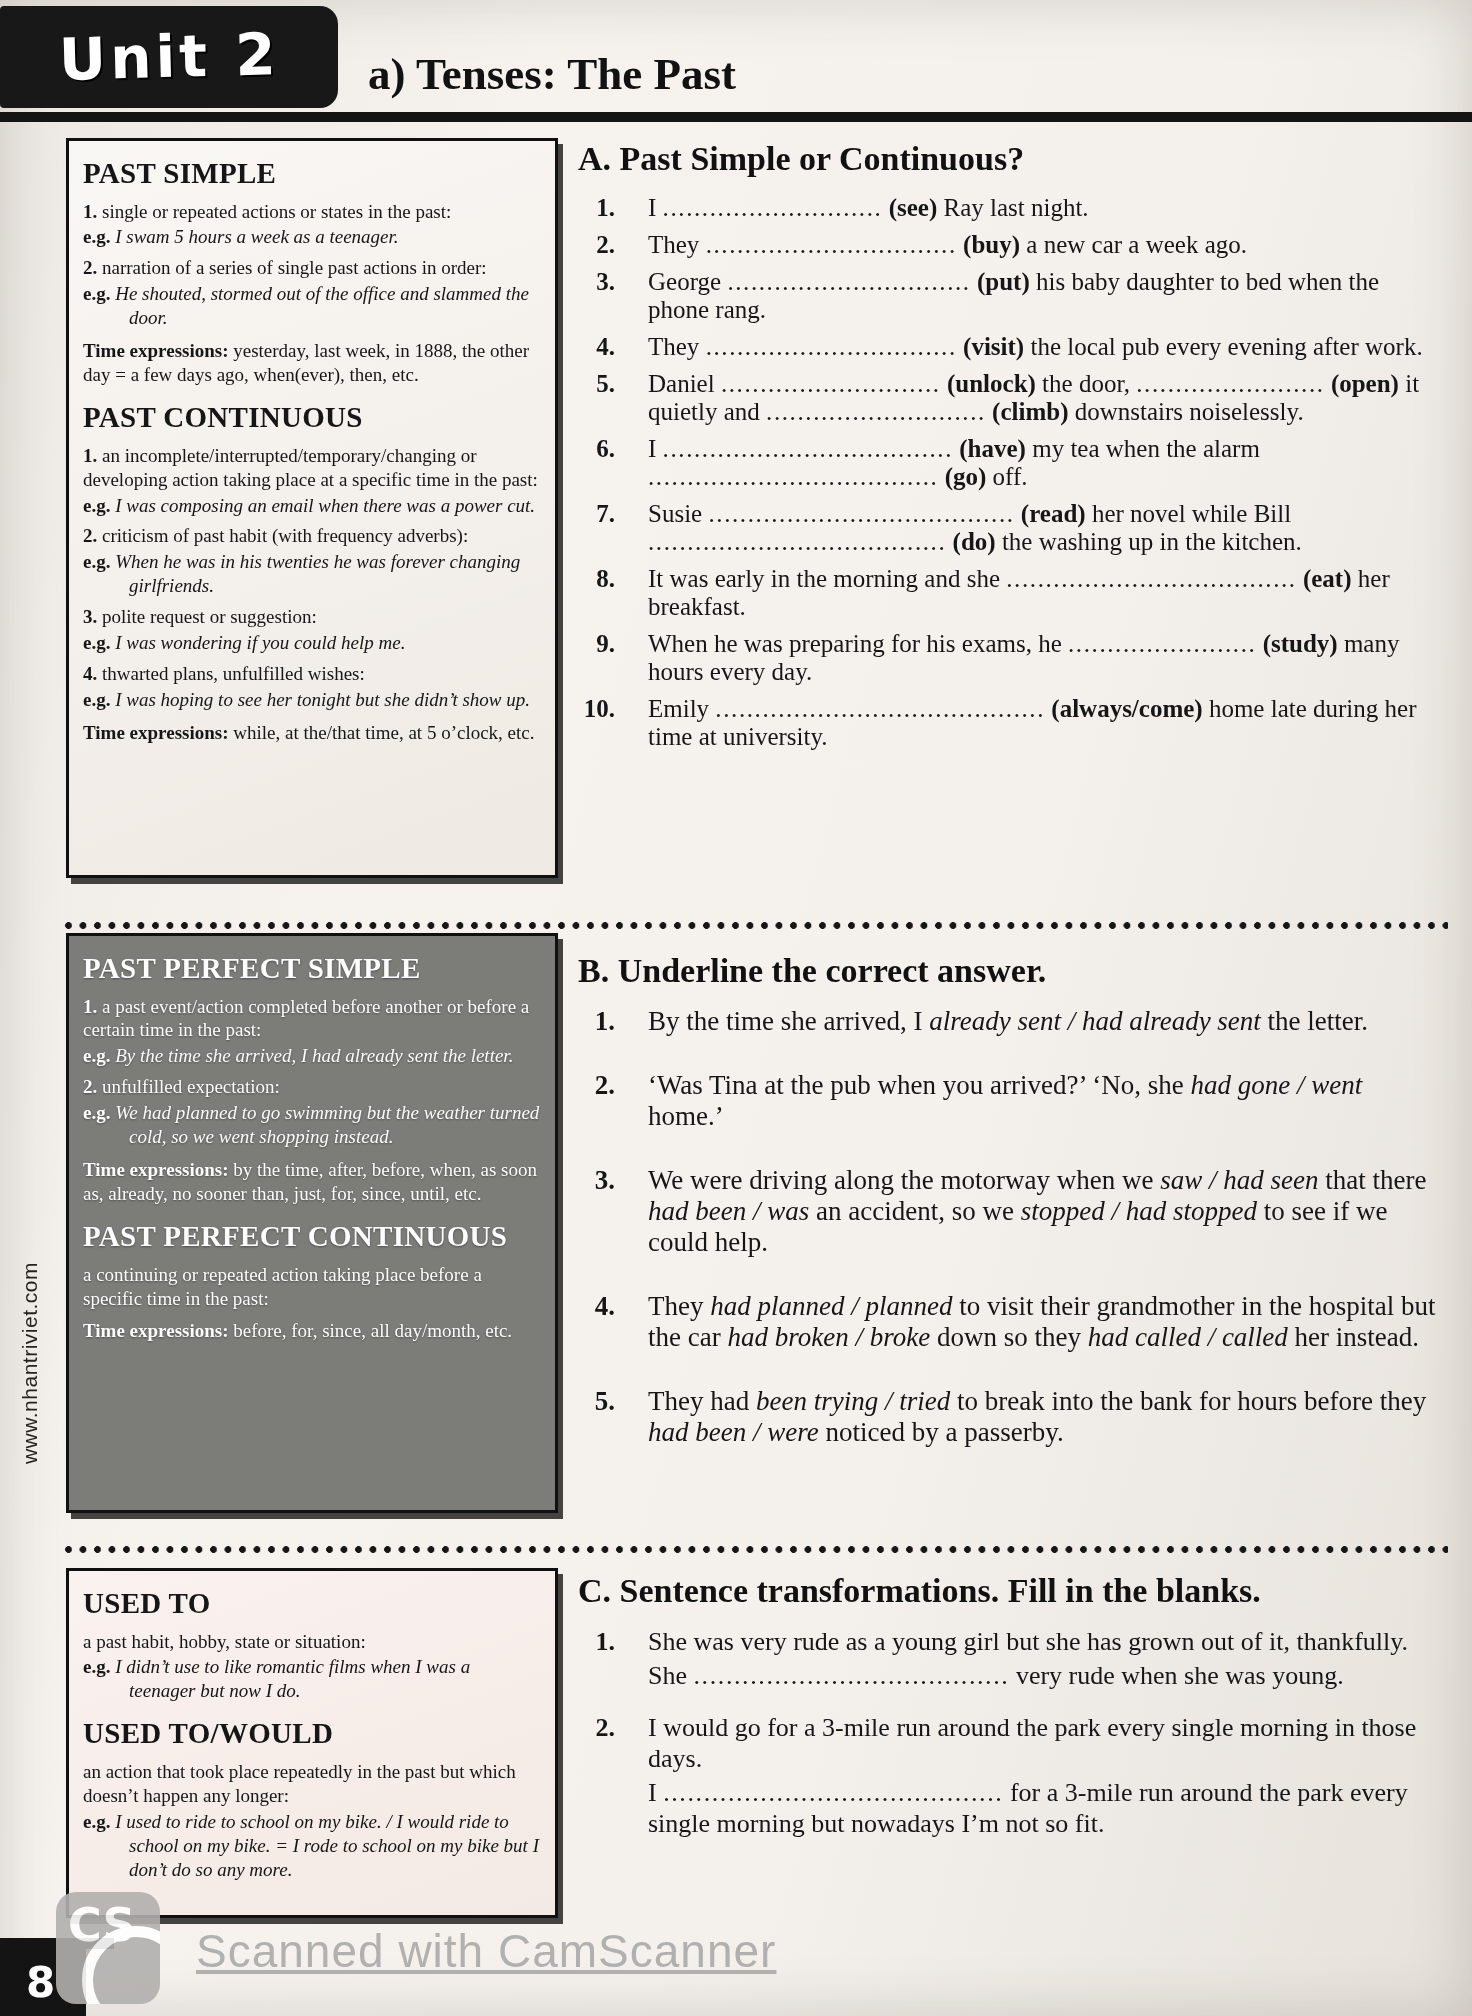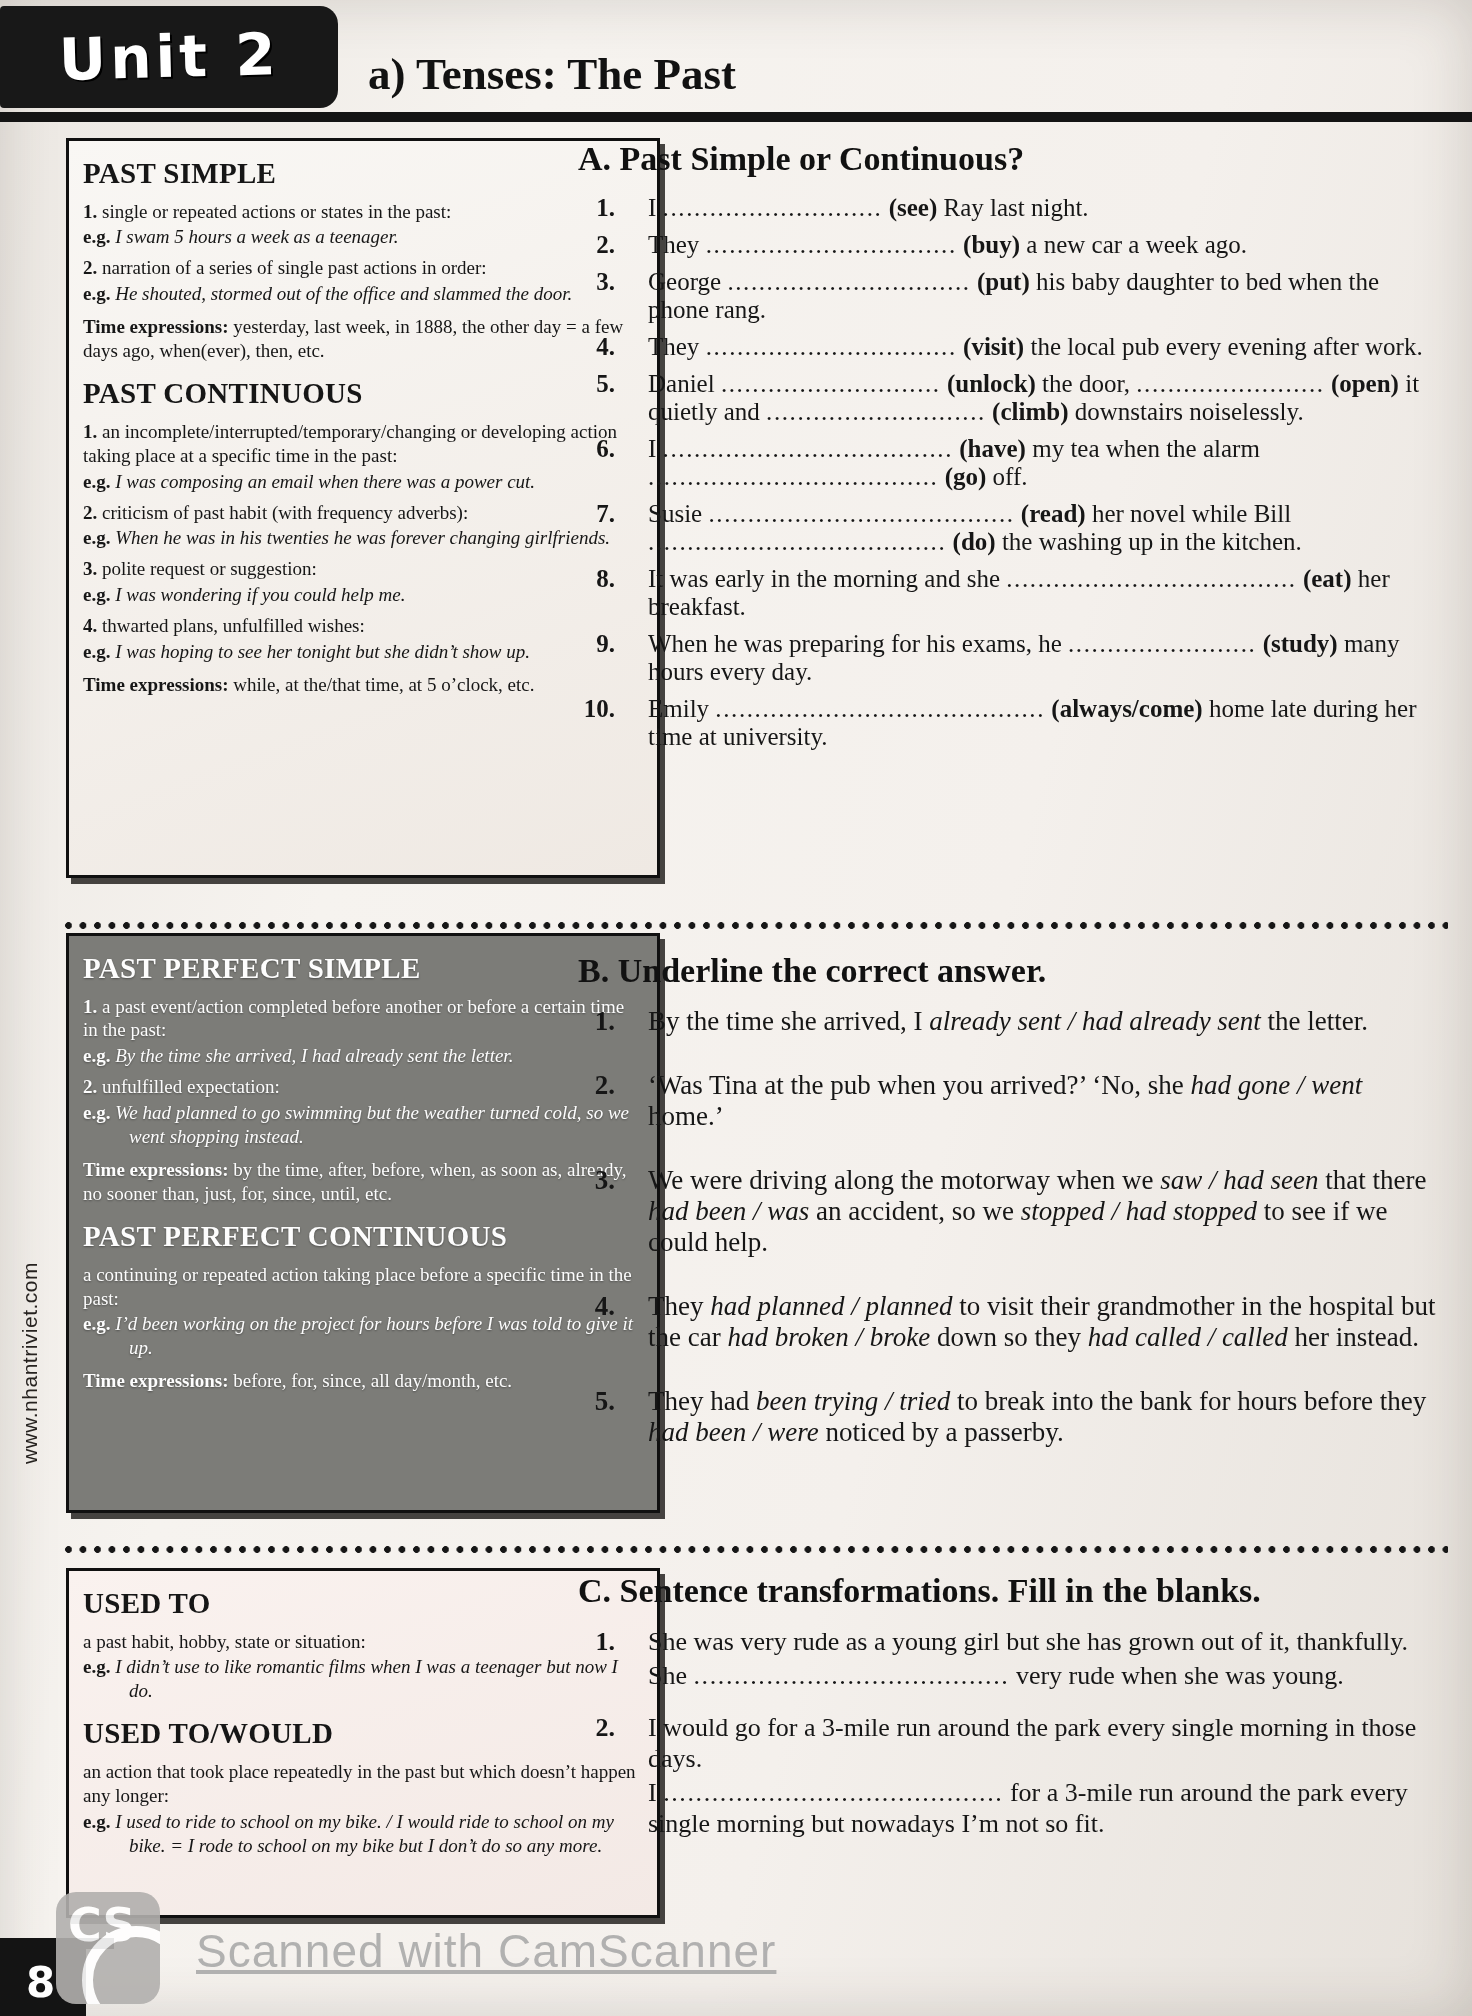--- a/index.html
+++ b/index.html
@@ -10,21 +10,21 @@
     box-shadow:inset 0 0 60px rgba(60,50,40,.18);
   }
   
   .unit-bar{position:absolute;left:0;top:6px;width:338px;height:102px;background:#181818;
     border-radius:4px 18px 18px 4px;display:flex;align-items:center;justify-content:center;}
   .unit-text{font-family:"DejaVu Sans",sans-serif;font-weight:bold;font-size:58px;color:#ffffff;
     letter-spacing:4px;transform:rotate(-1.5deg);text-shadow:2px 2px 0 #000;}
   .lesson-title{position:absolute;left:352px;top:32px;margin:16px;font-size:45px;font-weight:bold;color:#121212;}
   .top-rule{position:absolute;left:0;top:112px;width:1472px;height:10px;background:#141414;}
   
-  .box{position:absolute;left:66px;width:594px;border:3px solid #101010;padding:12px 14px;box-sizing:border-box;
+  .box{position:absolute;left:66px;width:492px;border:3px solid #101010;padding:12px 14px;box-sizing:border-box;
     box-shadow:5px 6px 0 rgba(25,22,20,.8);font-size:19px;line-height:1.26;}
   .light{background:linear-gradient(160deg,#f9f7f4,#efe9e3);}
   .pink{background:linear-gradient(160deg,#faf2ef,#f3e9e5);}
   .dark{background:var(--c-dark_box_bg,#7c7c78);color:#fdfdfd;text-shadow:0 1px 2px rgba(25,25,25,.45);}
   #box0{top:138px;min-height:740px;}
   #box1{top:933px;min-height:580px;}
   #box2{top:1568px;min-height:350px;}
   .bx-h{font-weight:bold;font-size:29px;letter-spacing:.3px;margin:12px 0 8px;}
   .box .bx-h:first-child{margin-top:2px;}
   p.bx-rule{margin:7px 0 2px;}
@@ -103,21 +103,20 @@
     </aside>
   <aside class="box dark" id="box1">
       <div class="bx-h">PAST PERFECT SIMPLE</div>
       <p class="bx-rule"><b class="bx-label">1. </b><span>a past event/action completed before another or before a certain time in the past:</span></p>
       <p class="bx-example"><b class="bx-label">e.g. </b><span class="seg-i">By the time she arrived, I had already sent the letter.</span></p>
       <p class="bx-rule"><b class="bx-label">2. </b><span>unfulfilled expectation:</span></p>
       <p class="bx-example"><b class="bx-label">e.g. </b><span class="seg-i">We had planned to go swimming but the weather turned cold, so we went shopping instead.</span></p>
       <p class="bx-time"><b class="bx-label">Time expressions: </b><span>by the time, after, before, when, as soon as, already, no sooner than, just, for, since, until, etc.</span></p>
       <div class="bx-h">PAST PERFECT CONTINUOUS</div>
       <p class="bx-rule"><span>a continuing or repeated action taking place before a specific time in the past:</span></p>
-      <p class="bx-example"><b class="bx-label">e.g. </b><span class="seg-i">I’d been working on the project for hours before I was told to give it up.</span></p>
       <p class="bx-time"><b class="bx-label">Time expressions: </b><span>before, for, since, all day/month, etc.</span></p>
     </aside>
   <aside class="box pink" id="box2">
       <div class="bx-h">USED TO</div>
       <p class="bx-rule"><span>a past habit, hobby, state or situation:</span></p>
       <p class="bx-example"><b class="bx-label">e.g. </b><span class="seg-i">I didn’t use to like romantic films when I was a teenager but now I do.</span></p>
       <div class="bx-h">USED TO/WOULD</div>
       <p class="bx-rule"><span>an action that took place repeatedly in the past but which doesn’t happen any longer:</span></p>
       <p class="bx-example"><b class="bx-label">e.g. </b><span class="seg-i">I used to ride to school on my bike. / I would ride to school on my bike. = I rode to school on my bike but I don’t do so any more.</span></p>
     </aside>

